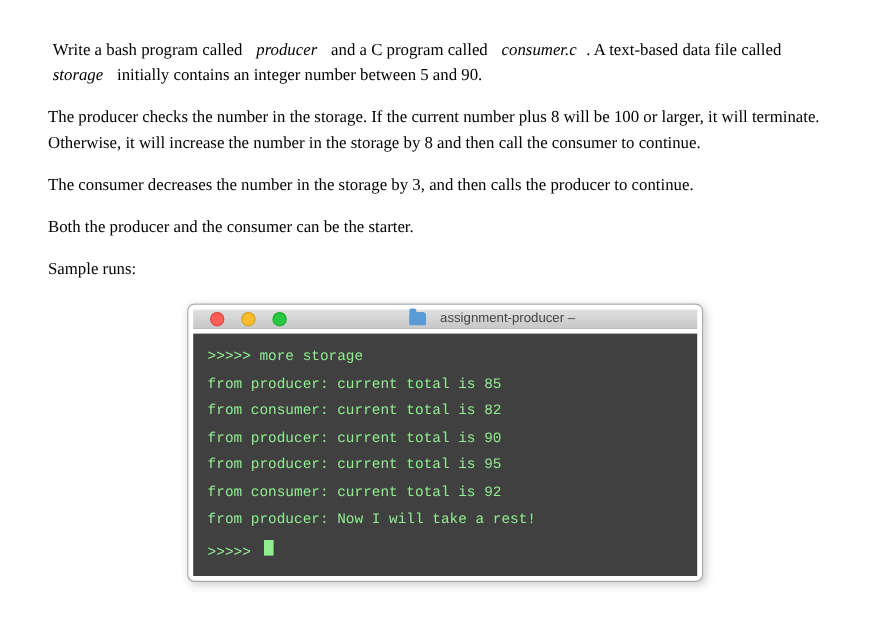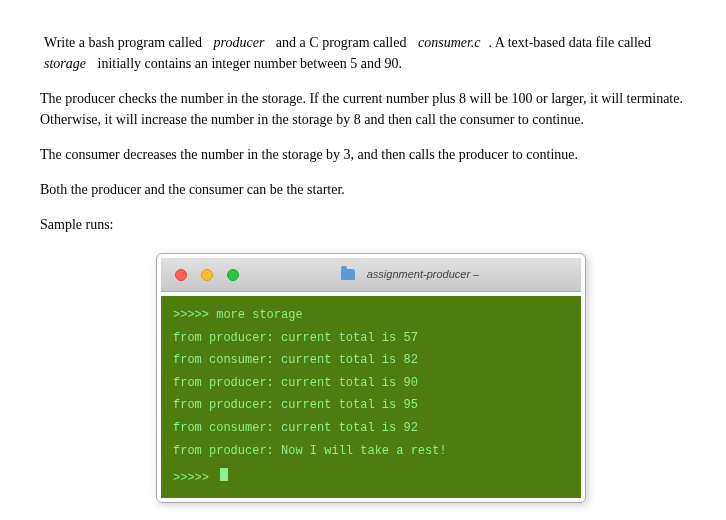--- a/index.html
+++ b/index.html
@@ -26,27 +26,26 @@
     }
     .terminal-window {
       width: 430px;
       border-radius: 6px;
       overflow: hidden;
       border: 1px solid #aaa;
       box-shadow: 2px 2px 8px rgba(0,0,0,0.2);
     }
     .terminal-titlebar {
       background: linear-gradient(to bottom, #e0e0e0, #c8c8c8);
-      height: 34px;
+      height: 16px;
       display: flex;
       align-items: center;
       padding: 0 10px;
       gap: 6px;
       border-bottom: 1px solid #aaa;
-      font-style: italic;
     }
     .dot {
       width: 12px;
       height: 12px;
       border-radius: 50%;
     }
     .dot-red { background: #ff5f57; border: 1px solid #e0443e; }
     .dot-yellow { background: #febc2e; border: 1px solid #d4a017; }
     .dot-green { background: #28c840; border: 1px solid #1aab29; }
     .titlebar-label {
@@ -71,21 +70,21 @@
       content: '';
       position: absolute;
       top: -3px;
       left: 0;
       width: 6px;
       height: 3px;
       background: #5b9bd5;
       border-radius: 2px 2px 0 0;
     }
     .terminal-body {
-      background: #4d7c0f;
+      background: #404040;
       padding: 6px 8px;
       font-family: 'Courier New', Courier, monospace;
       font-size: 12px;
       color: #90ee90;
       line-height: 1.55;
     }
     .terminal-body .prompt { color: #90ee90; }
     .terminal-body .output { color: #90ee90; }
     .cursor {
       display: inline-block;
@@ -118,21 +117,21 @@
       <div class="dot dot-yellow"></div>
       <div class="dot dot-green"></div>
       <div class="titlebar-label">
         <div class="folder-icon"></div>
         <span>assignment-producer –</span>
       </div>
     </div>
 
     <div class="terminal-body">
       <div class="prompt">&gt;&gt;&gt;&gt;&gt; more storage</div>
-      <div class="output">from producer:  current total is 57</div>
+      <div class="output">from producer:  current total is 85</div>
       <div class="output">from consumer:  current total is 82</div>
       <div class="output">from producer:  current total is 90</div>
       <div class="output">from producer:  current total is 95</div>
       <div class="output">from consumer:  current total is 92</div>
       <div class="output">from producer:  Now I will take a rest!</div>
       <div class="prompt">&gt;&gt;&gt;&gt;&gt; <span class="cursor"></span></div>
     </div>
   </div>
 </div>
 

